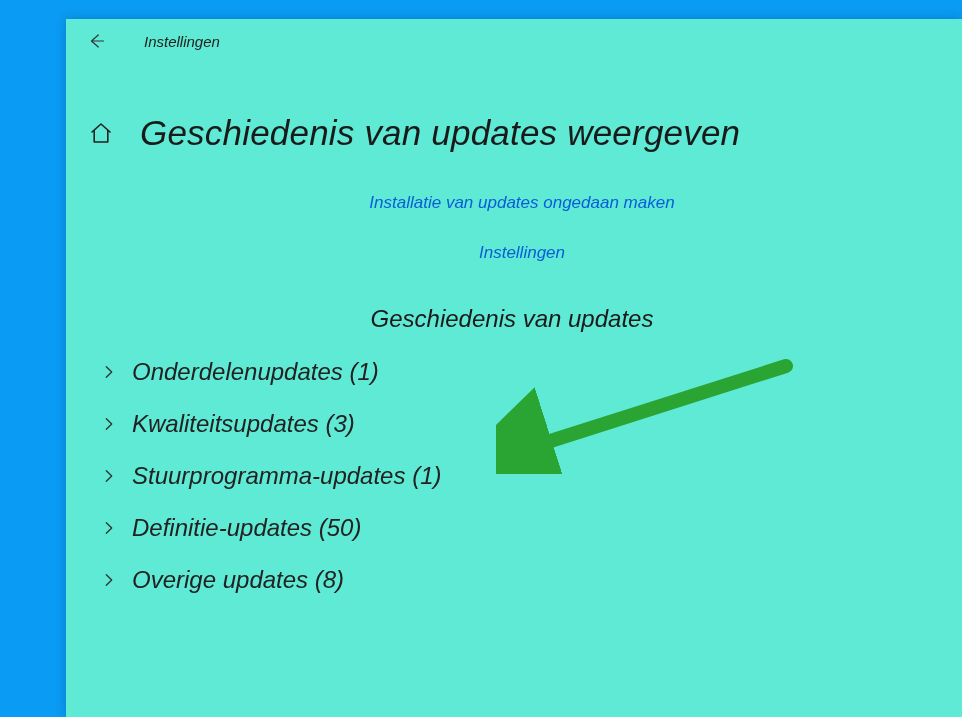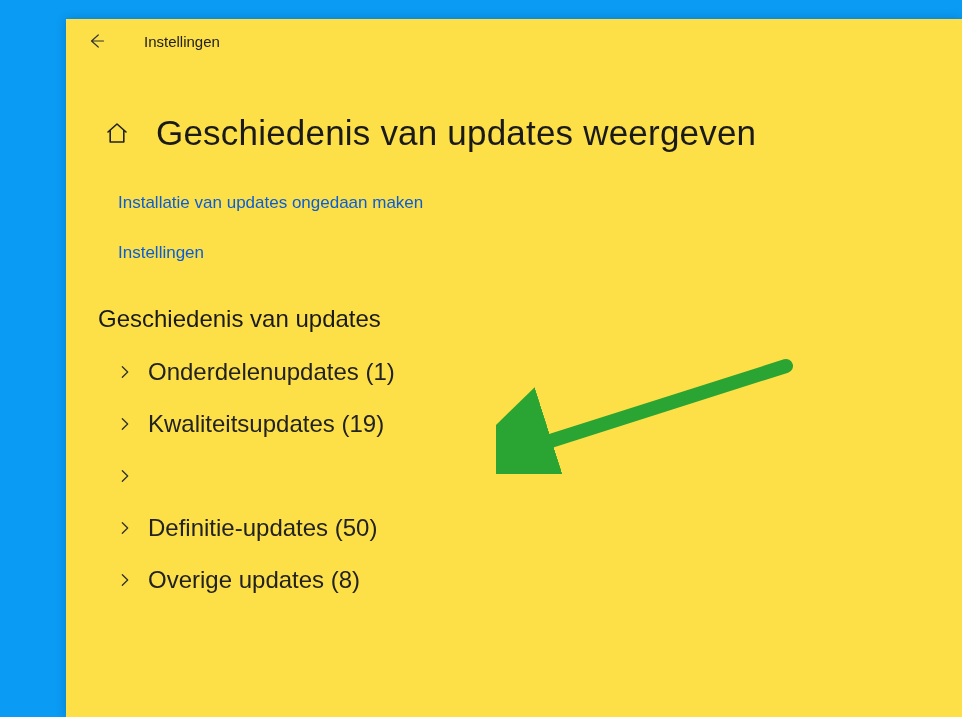--- a/index.html
+++ b/index.html
@@ -11,42 +11,44 @@
   }
   .desktop {
     width: 962px; height: 717px;
     background: #0a9bf5;
     position: relative;
   }
   .window {
     position: absolute;
     left: 66px; top: 19px;
     right: 0; bottom: 0;
-    background: #fde047;
+    background: #5eead4;
     box-shadow: 0 0 10px rgba(0,0,0,.2);
     overflow: hidden;
+    font-style: italic;
   }
   .titlebar {
     height: 44px;
     display: flex;
     align-items: center;
     padding-left: 20px;
     font-size: 14px;
     color: #222;
   }
   .titlebar .back {
     width: 20px; height: 20px;
     margin-right: 38px;
     display: inline-flex;
     align-items: center;
     justify-content: center;
   }
   .titlebar .app-name { font-size: 15px; }
   .content {
-    padding: 50px 20px 0 32px;
+    padding: 50px 20px 0 16px;
+    text-align: center;
   }
   .heading-row {
     display: flex;
     align-items: center;
     margin-bottom: 40px;
   }
   .heading-row .home {
     width: 26px; height: 26px;
     margin-right: 26px;
     margin-left: 6px;
@@ -148,29 +150,30 @@
           </span>
           <span>Onderdelenupdates (1)</span>
         </div>
 
         <div class="expander">
           <span class="chev">
             <svg viewBox="0 0 24 24" width="16" height="16">
                 <path d="M8 4 L16 12 L8 20" stroke="#333" stroke-width="2" fill="none" stroke-linecap="round" stroke-linejoin="round"></path>
               </svg>
           </span>
-          <span>Kwaliteitsupdates (19)</span>
-        </div>
-
-        <div class="expander">
-          <span class="chev">
-            <svg viewBox="0 0 24 24" width="16" height="16">
-                <path d="M8 4 L16 12 L8 20" stroke="#333" stroke-width="2" fill="none" stroke-linecap="round" stroke-linejoin="round"></path>
-              </svg>
-          </span>
+          <span>Kwaliteitsupdates (3)</span>
+        </div>
+
+        <div class="expander">
+          <span class="chev">
+            <svg viewBox="0 0 24 24" width="16" height="16">
+                <path d="M8 4 L16 12 L8 20" stroke="#333" stroke-width="2" fill="none" stroke-linecap="round" stroke-linejoin="round"></path>
+              </svg>
+          </span>
+          <span>Stuurprogramma-updates (1)</span>
         </div>
 
         <div class="expander">
           <span class="chev">
             <svg viewBox="0 0 24 24" width="16" height="16">
                 <path d="M8 4 L16 12 L8 20" stroke="#333" stroke-width="2" fill="none" stroke-linecap="round" stroke-linejoin="round"></path>
               </svg>
           </span>
           <span>Definitie-updates (50)</span>
         </div>

